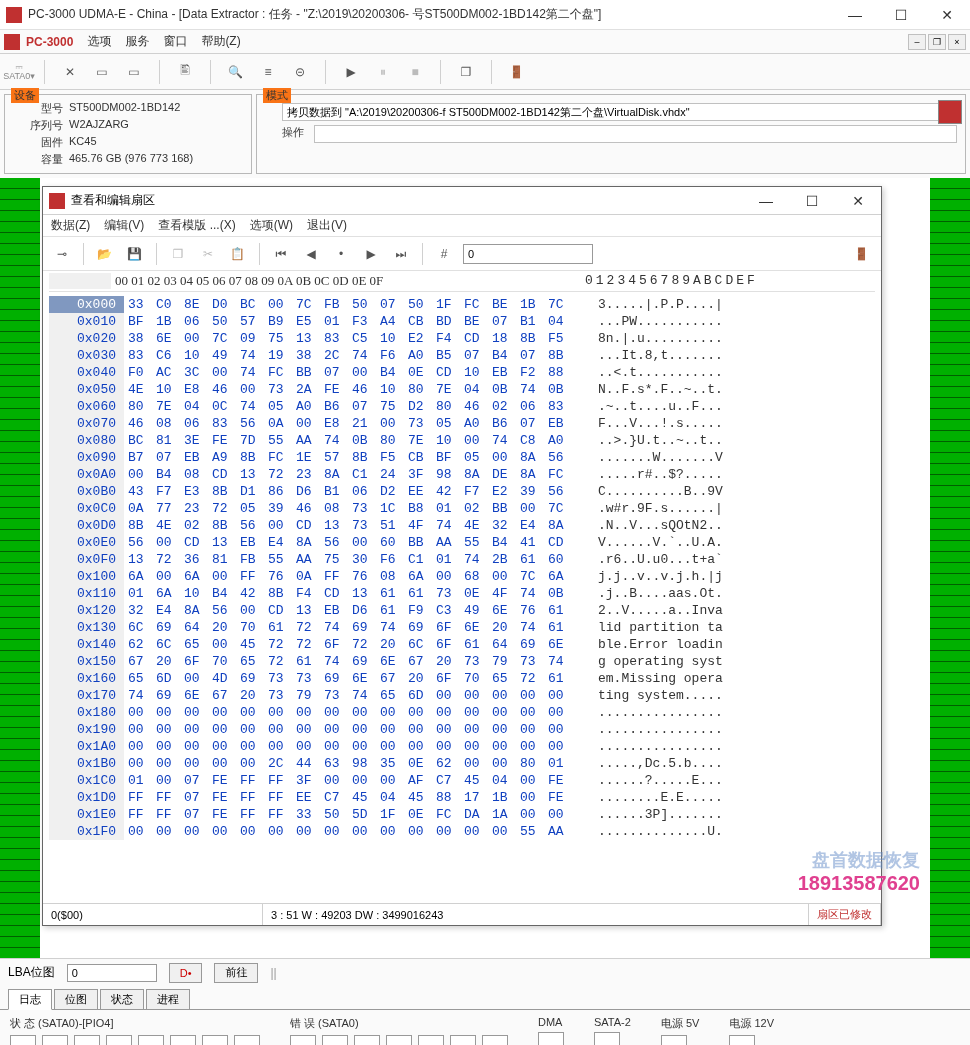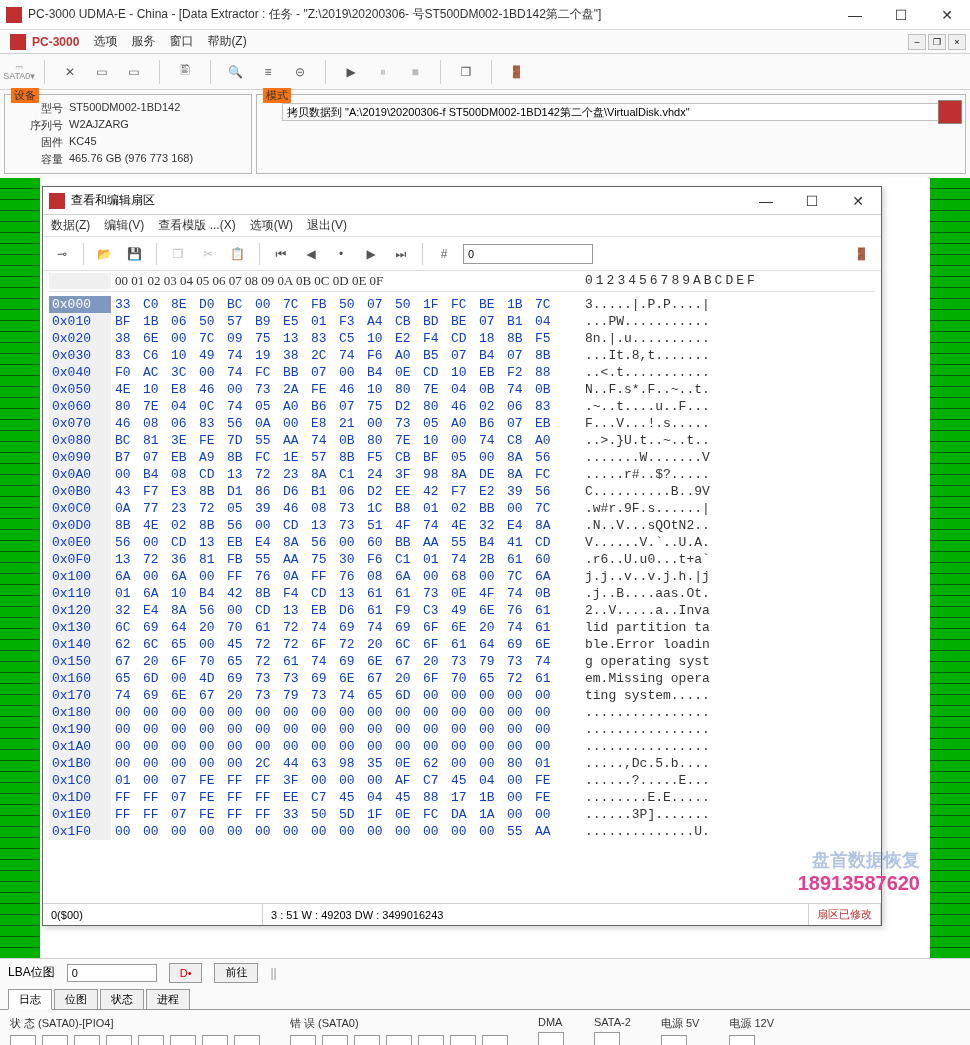--- a/index.html
+++ b/index.html
@@ -2,21 +2,21 @@
 <html><head>
 <meta charset="utf-8">
 <style>
 * { box-sizing: border-box; margin: 0; padding: 0; }
 body { font-family: "Microsoft YaHei", Arial, sans-serif; font-size: 12px; background: #fff; width: 970px; height: 1045px; overflow: hidden; position: relative; }
 .titlebar { height: 30px; background: #fff; display: flex; align-items: center; padding-left: 6px; border-bottom: 1px solid #e0e0e0; justify-content: center; }
 .titlebar-icon { width: 16px; height: 16px; background: #c03030; margin-right: 6px; }
 .titlebar-text { flex: 1; color: #333; font-size: 12px; }
 .win-controls { display: flex; }
 .win-btn { width: 46px; height: 30px; display: flex; align-items: center; justify-content: center; color: #333; font-size: 14px; }
-.menubar { height: 24px; background: #fafafa; display: flex; align-items: center; padding-left: 10px; border-bottom: 1px solid #d0d0d0; }
+.menubar { height: 24px; background: #fafafa; display: flex; align-items: center; padding-left: 4px; border-bottom: 1px solid #d0d0d0; }
 .menubar-icon { width: 16px; height: 16px; background: #c03030; margin-right: 6px; }
 .menubar span.brand { color: #c03030; font-weight: bold; margin-right: 14px; }
 .menubar .mitem { margin-right: 14px; color: #333; }
 .mdi-controls { margin-left: auto; display: flex; gap: 2px; padding-right: 4px; }
 .mdi-btn { width: 18px; height: 16px; border: 1px solid #c0c0c0; background: #f0f0f0; font-size: 9px; display: flex; align-items: center; justify-content: center; }
 .toolbar { height: 36px; background: #fafafa; display: flex; align-items: center; padding: 0 8px; gap: 10px; border-bottom: 1px solid #d0d0d0; }
 .tb-btn { width: 22px; height: 22px; display: flex; align-items: center; justify-content: center; color: #555; }
 .tb-sep { width: 1px; height: 24px; background: #d0d0d0; margin: 0 4px; }
 .sata-label { font-size: 9px; color: #888; text-align: center; line-height: 1; }
 .info-row { display: flex; padding: 4px; gap: 4px; background: #fafafa; }
@@ -44,21 +44,21 @@
 .hex-toolbar { height: 34px; display: flex; align-items: center; padding: 0 8px; gap: 8px; border-bottom: 1px solid #e0e0e0; }
 .hex-tb-btn { width: 22px; height: 22px; display: flex; align-items: center; justify-content: center; color: #555; }
 .hex-tb-sep { width: 1px; height: 22px; background: #d0d0d0; margin: 0 2px; }
 .hex-input { width: 130px; height: 20px; border: 1px solid #999; padding: 0 4px; font-size: 11px; }
 .hex-body { flex: 1; overflow: hidden; font-family: "Courier New", monospace; font-size: 13px; padding: 2px 6px; background: #fff; }
 .hex-header { display: flex; color: #333; border-bottom: 1px solid #e0e0e0; padding-bottom: 2px; margin-bottom: 4px; }
 .hex-offset-col { width: 62px; text-align: right; padding-right: 8px; background: #f0f0f0; }
 .hex-bytes-col { width: 450px; padding-left: 4px; letter-spacing: 0; font-family: Liberation Serif, serif; }
 .hex-ascii-col { padding-left: 24px; }
 .hex-row { display: flex; line-height: 17px; height: 17px; white-space: pre; }
-.hex-row .addr { width: 62px; text-align: right; padding-right: 20px; color: #1040c0; background: #f0f0f0; }
+.hex-row .addr { width: 75px; text-align: right; padding-right: 8px; color: #1040c0; background: #f0f0f0; }
 .hex-row.sel .addr { background: #8098c0; color: #fff; }
 .hex-row .bytes { width: 450px; padding-left: 4px; color: #1040c0; }
 .hex-row .ascii { padding-left: 24px; color: #333; }
 .hex-status { height: 22px; border-top: 1px solid #d0d0d0; display: flex; align-items: center; font-size: 11px; }
 .hex-status-cell { border-right: 1px solid #d0d0d0; padding: 0 8px; height: 100%; display: flex; align-items: center; }
 .lba-row { height: 28px; display: flex; align-items: center; padding: 0 8px; gap: 12px; background: #fafafa; border-top: 1px solid #d0d0d0; }
 .lba-input { width: 90px; height: 18px; border: 1px solid #999; padding: 0 4px; font-size: 11px; }
 .lba-btn { height: 20px; padding: 0 10px; border: 1px solid #999; background: #f0f0f0; font-size: 11px; }
 .tabs-row { height: 24px; display: flex; align-items: flex-end; padding-left: 8px; gap: 2px; background: #fafafa; border-bottom: 1px solid #999; }
 .tab { padding: 2px 10px; border: 1px solid #999; border-bottom: none; background: #f0f0f0; font-size: 11px; }
@@ -143,20 +143,24 @@
       </div>
     <div class="row">
         <div class="label">容量</div>
         <div class="val">465.76 GB (976 773 168)</div>
       </div>
   </div>
   <div class="info-box mode-box">
     <div class="info-box-label">模式</div>
     <div class="row">
         <div class="val">拷贝数据到 "A:\2019\20200306-f      ST500DM002-1BD142第二个盘\VirtualDisk.vhdx"</div>
+      </div>
+    <div class="row">
+        <div class="label">操作</div>
+        <div class="val"></div>
       </div>
   </div>
 </div>
 
 <div class="main-area">
   <div class="bitmap-strip bitmap-left"></div>
   <div class="bitmap-strip bitmap-right"></div>
 
   <div class="hex-window">
     <div class="hex-titlebar">

